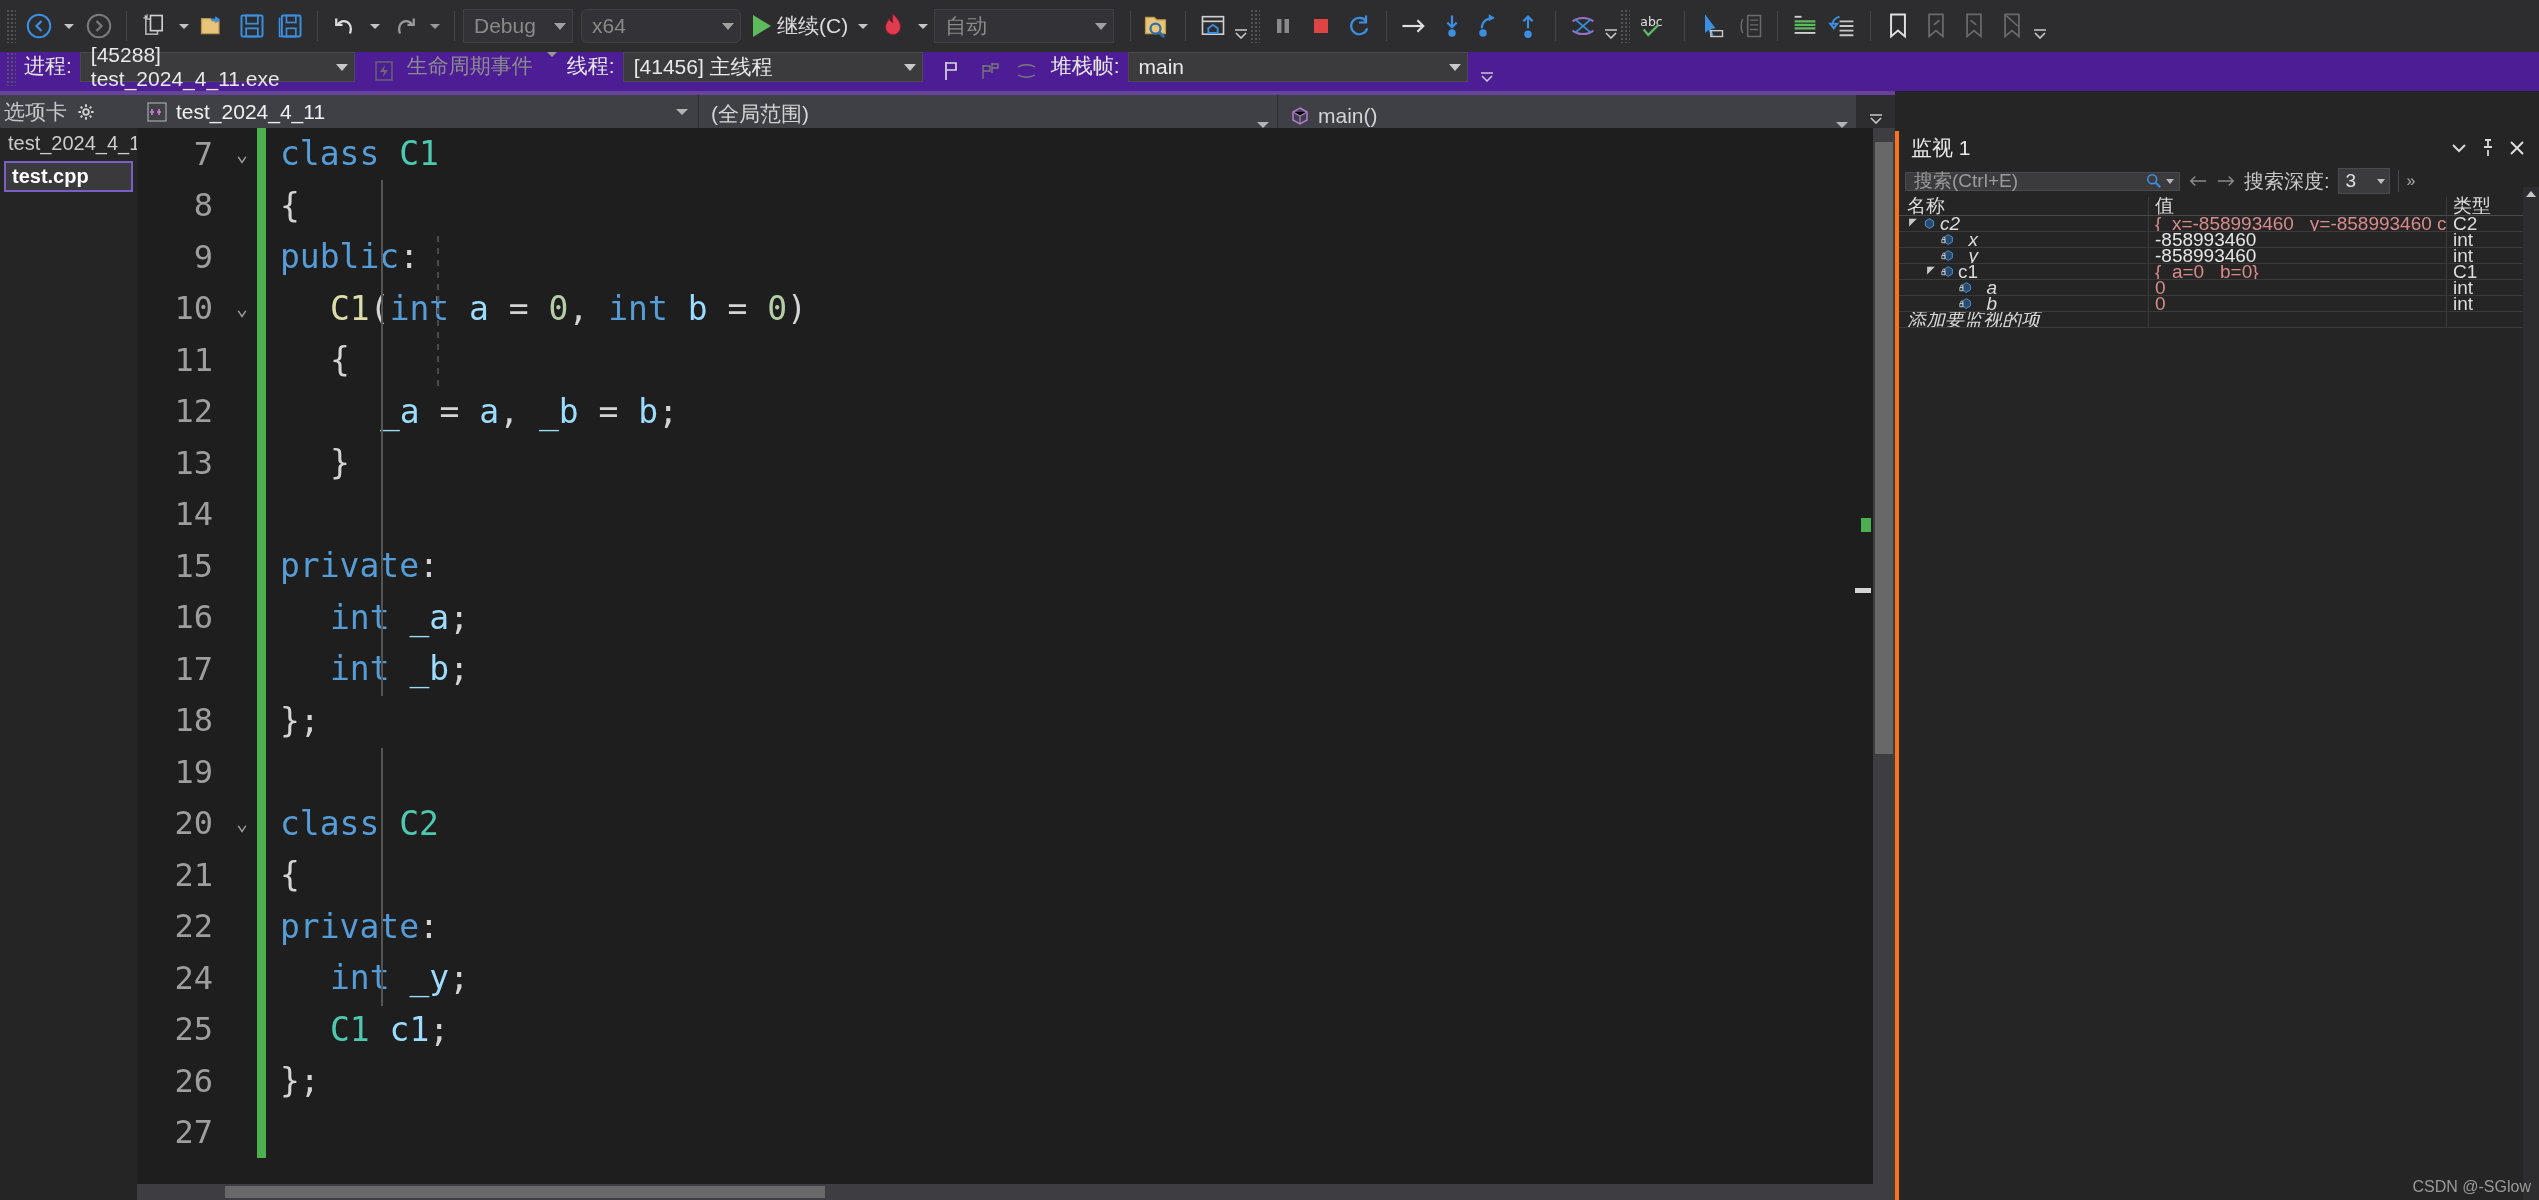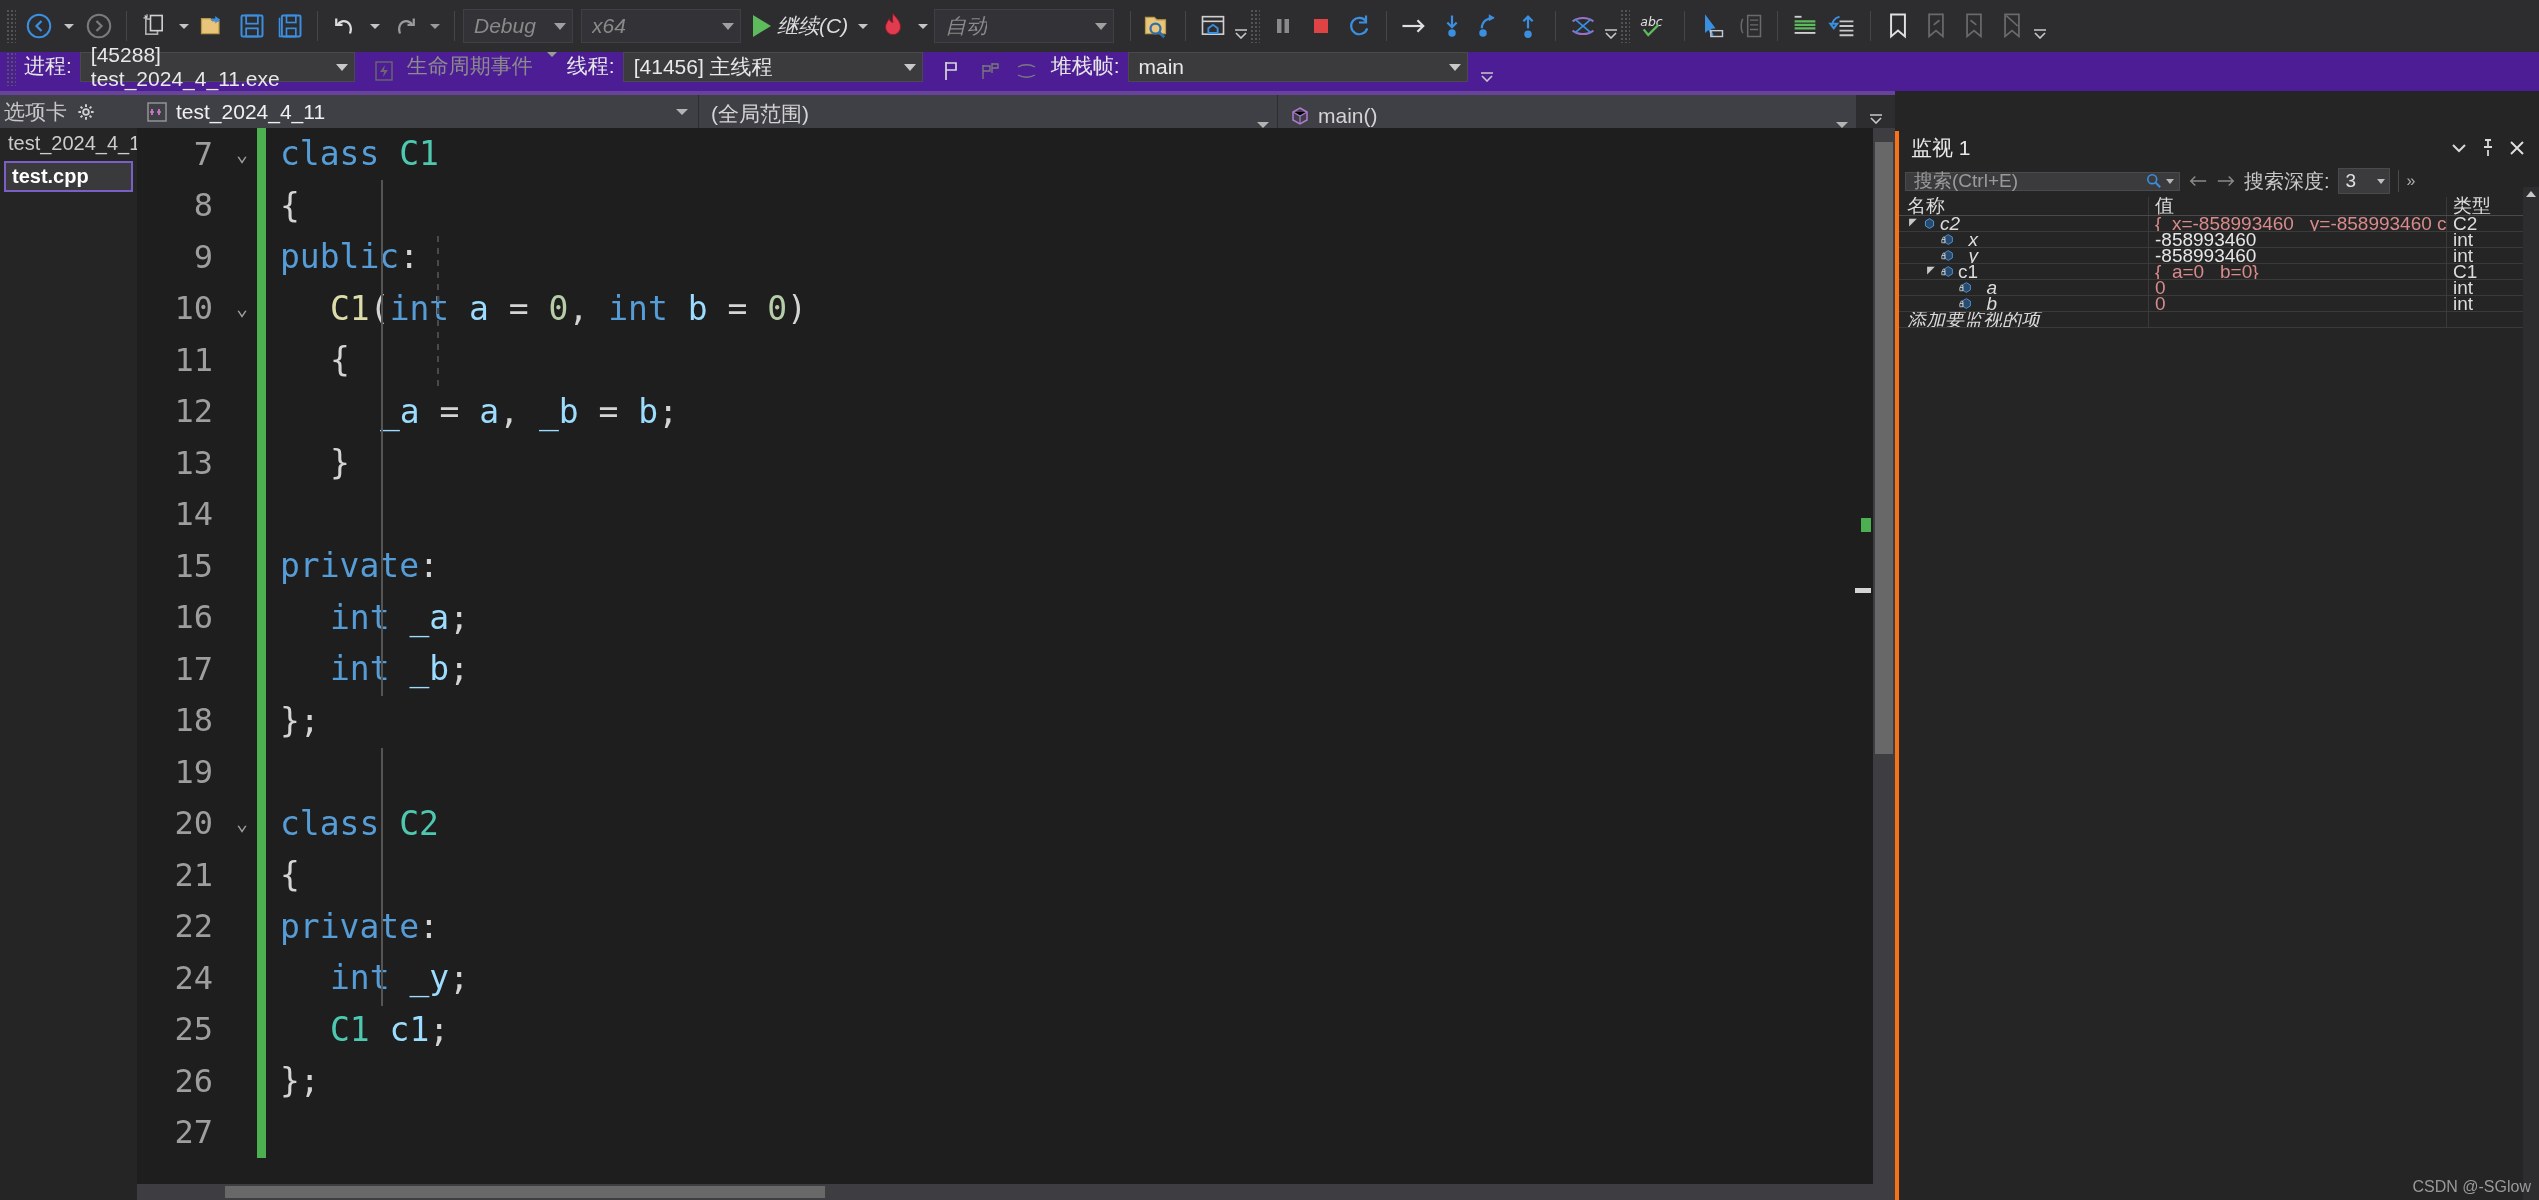--- a/index.html
+++ b/index.html
@@ -9,21 +9,21 @@
     font-family: "Liberation Sans", sans-serif;
     overflow: hidden;
     -webkit-font-smoothing: antialiased;
   }
   .app { position: relative; width: 2539px; height: 1200px; background: #252526; }
 
   
   .toolbar {
     position: absolute; left: 0; top: 0; width: 2539px; height: 52px;
     background: #2d2d30; display: flex; align-items: center;
-    padding-left: 6px; gap: 0px; font-style: italic;
+    padding-left: 6px; gap: 0px;
   }
   .grip { width: 10px; height: 34px; margin-right: 4px;
      background-image: radial-gradient(#5a5a5c 1px, transparent 1px);
      background-size: 4px 4px; opacity: .85; }
   .tb-btn { display:flex; align-items:center; justify-content:center;
     height: 38px; min-width: 38px; padding: 0 4px; cursor: default; }
   .caret { width: 0; height: 0; border-left: 5px solid transparent;
     border-right: 5px solid transparent; border-top: 5px solid #c5c5c5;
     margin: 0 6px; }
   .caret.dim { border-top-color:#9b9b9b; }
@@ -213,21 +213,21 @@
           <path d="M19 6v5h-5" fill="none" stroke="#9a9a9a" stroke-width="1.8"></path>
         </svg>
     </div>
     <div class="caret dim"></div>
     <div class="sep"></div>
 
     <div class="tb-select" style="width:110px;">
       <span class="val">Debug</span>
       <span class="ar"></span>
     </div>
-    <div class="tb-select" style="width:160px;">
+    <div class="tb-select" style="width:160px;border-radius:6px;">
       <span class="val">x64</span>
       <span class="ar"></span>
     </div>
 
     <div class="tb-btn">
       <span class="play-tri"></span>
       <span class="run-label">继续(C)</span>
     </div>
     <div class="caret"></div>
     <div class="tb-btn">

